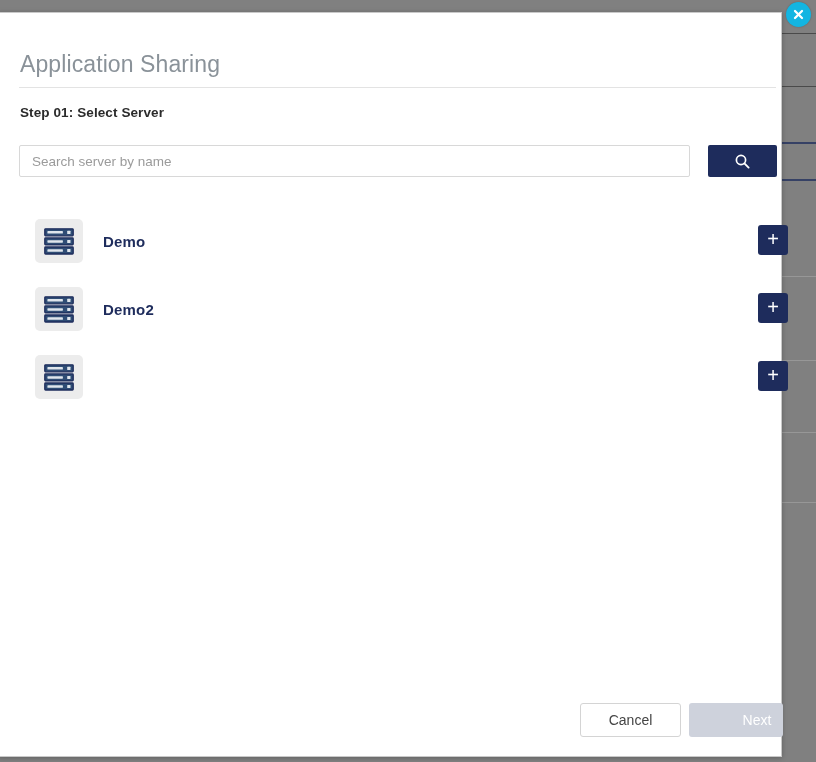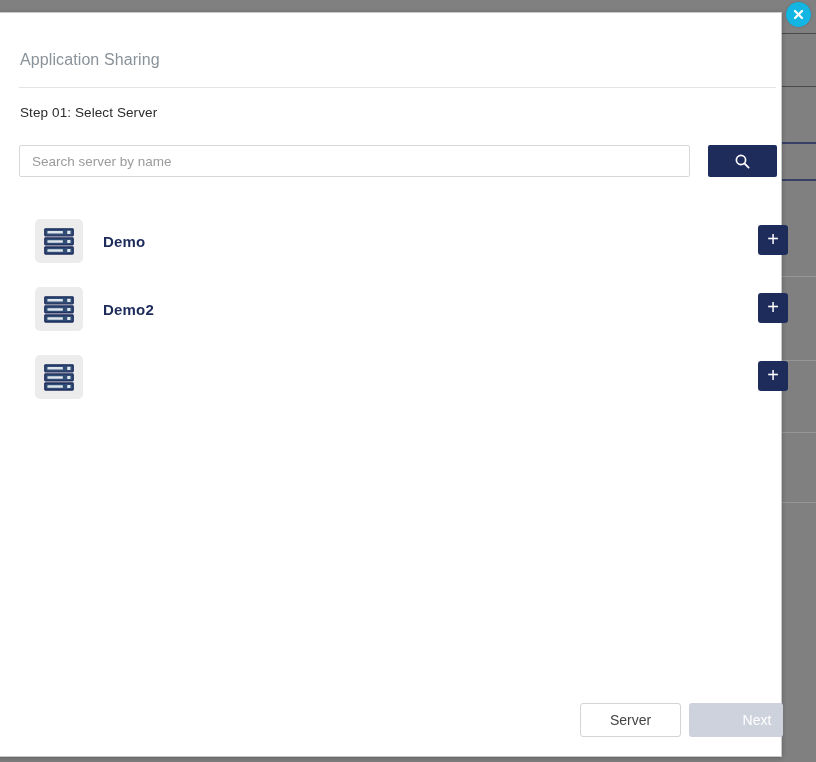--- a/index.html
+++ b/index.html
@@ -59,41 +59,41 @@
     background: #ffffff;
     border: 1px solid #c9c9c9;
     box-shadow: 0 1px 5px rgba(0,0,0,0.25);
     box-sizing: border-box;
   }
 
   .modal-title {
     position: absolute;
     left: 21px;
     top: 38px;
-    font-size: 16px;
+    font-size: 23px;
     color: #8a9299;
     letter-spacing: 0.1px;
     white-space: nowrap;
   }
 
   .title-divider {
     position: absolute;
     left: 20px;
     top: 74px;
     width: 757px;
     height: 1px;
     background: #e3e3e3;
   }
 
   .step-label {
     position: absolute;
     left: 21px;
     top: 92px;
     font-size: 13.5px;
-    font-weight: normal;
+    font-weight: bold;
     color: #2b2b2b;
     letter-spacing: 0.1px;
     white-space: nowrap;
   }
 
   
   .search-input {
     position: absolute;
     left: 20px;
     top: 132px;
@@ -370,21 +370,21 @@
           </span>
         </div>
         <button class="add-button">
           <span class="plus-glyph">+</span>
         </button>
       </div>
 
     </div>
 
     <div class="footer">
-      <button class="btn-cancel">Server</button>
+      <button class="btn-cancel">Cancel</button>
       <button class="btn-next" disabled="">Next</button>
     </div>
 
   </div>
 
   <button class="close-button">
     <span>
       <svg width="13" height="13" viewBox="0 0 13 13" aria-hidden="true">
         <line x1="3" y1="3" x2="10" y2="10" stroke="#ffffff" stroke-width="2.3" stroke-linecap="round"></line>
         <line x1="10" y1="3" x2="3" y2="10" stroke="#ffffff" stroke-width="2.3" stroke-linecap="round"></line>

